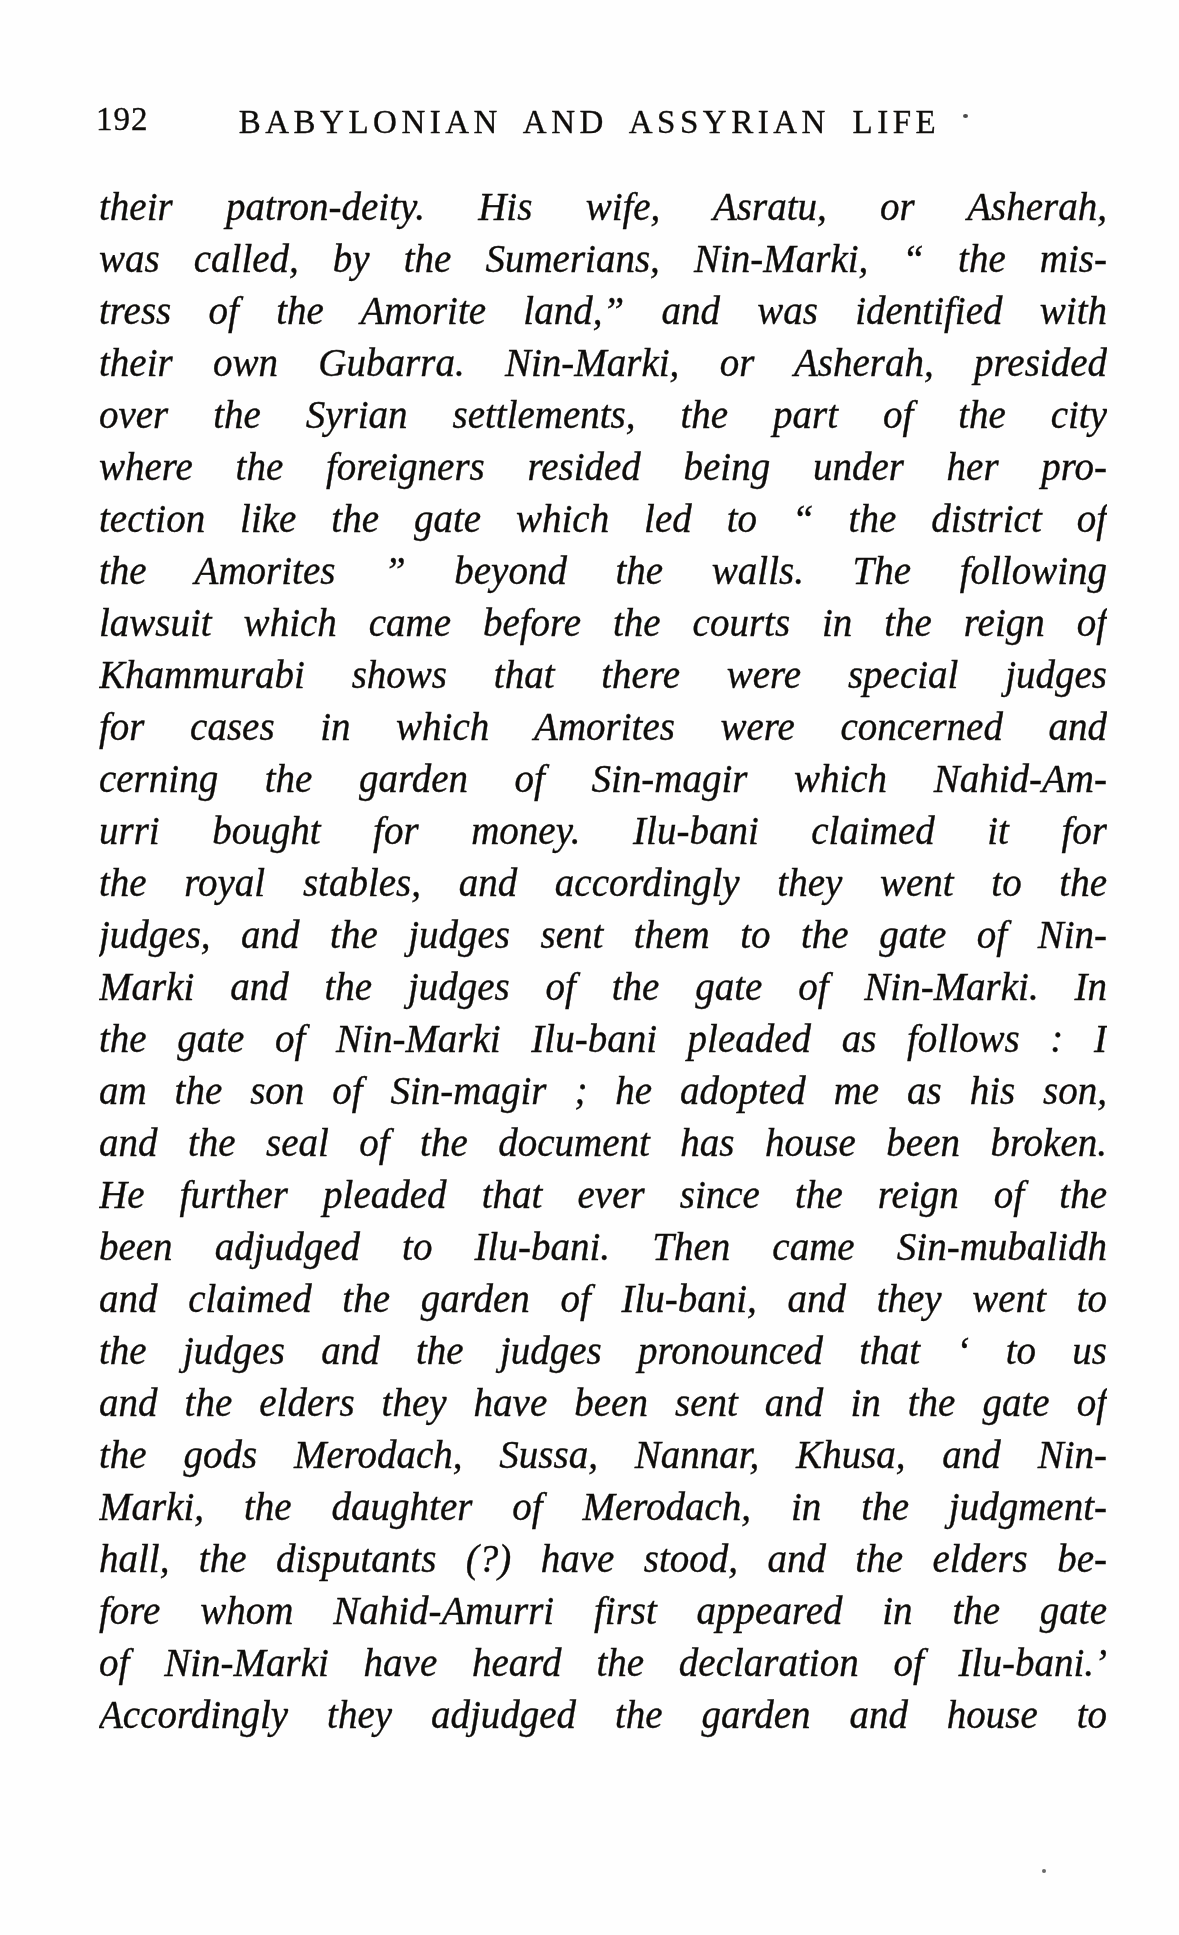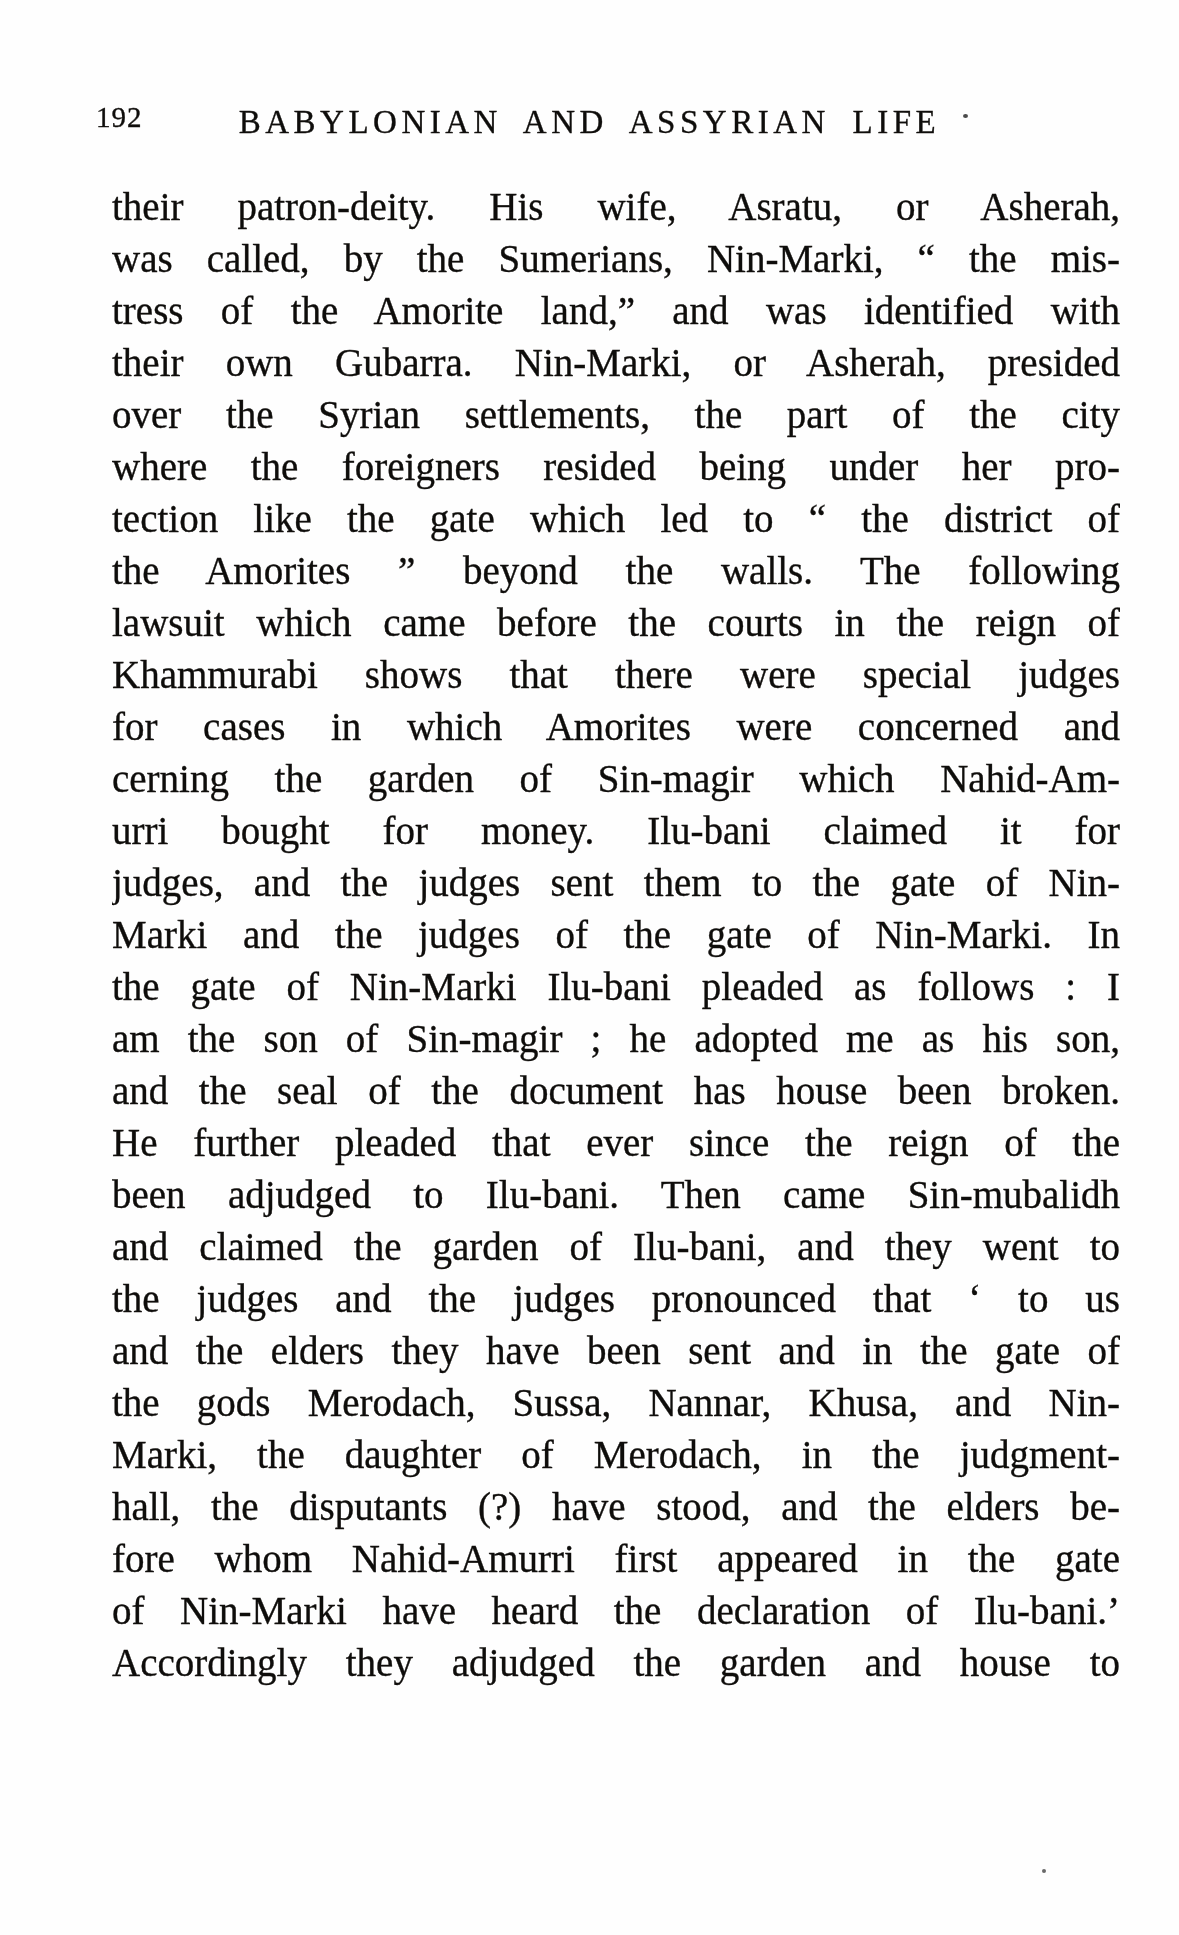--- a/index.html
+++ b/index.html
@@ -12,38 +12,39 @@
     overflow: hidden;
   }
   .page {
     position: absolute; inset: 0;
     background: #fefefe;
   }
   
   .page-number {
     position: absolute;
     left: 96px; top: 101px;
-    font-size: 29px;
+    font-size: 33px;
     letter-spacing: 1px;
   }
   .running-header {
     position: absolute;
     left: 0; top: 104px; width: 100%;
     text-align: center;
     font-size: 33px;
     letter-spacing: 4.5px;
     word-spacing: 10px;
     white-space: nowrap;
   }
   
   .body-text {
     position: absolute;
-    left: 112px; top: 181px;
+    left: 99px; top: 181px;
     width: 1008px;
     font-size: 39px;
+    font-style: italic;
   }
   .line {
     text-align: justify;
     height: 52px;
     line-height: 52px;
     overflow: hidden;
     white-space: normal;
   }
   
   .line::after {
@@ -81,20 +82,21 @@
       <div class="line">their own Gubarra.  Nin-Marki, or Asherah, presided</div>
       <div class="line">over the Syrian settlements, the part of the city</div>
       <div class="line">where the foreigners resided being under her pro-</div>
       <div class="line">tection like the gate which led to “ the district of</div>
       <div class="line">the Amorites ” beyond the walls.  The following</div>
       <div class="line">lawsuit which came before the courts in the reign of</div>
       <div class="line">Khammurabi shows that there were special judges</div>
       <div class="line">for cases in which Amorites were concerned and</div>
       <div class="line">cerning the garden of Sin-magir which Nahid-Am-</div>
       <div class="line">urri bought for money.  Ilu-bani claimed it for</div>
+      <div class="line">the royal stables, and accordingly they went to the</div>
       <div class="line">judges, and the judges sent them to the gate of Nin-</div>
       <div class="line">Marki and the judges of the gate of Nin-Marki.  In</div>
       <div class="line">the gate of Nin-Marki Ilu-bani pleaded as follows : I</div>
       <div class="line">am the son of Sin-magir ; he adopted me as his son,</div>
       <div class="line">and the seal of the document has house been broken.</div>
       <div class="line">He further pleaded that ever since the reign of the</div>
       <div class="line">been adjudged to Ilu-bani.  Then came Sin-mubalidh</div>
       <div class="line">and claimed the garden of Ilu-bani, and they went to</div>
       <div class="line">the judges and the judges pronounced that ‘ to us</div>
       <div class="line">and the elders they have been sent and in the gate of</div>

